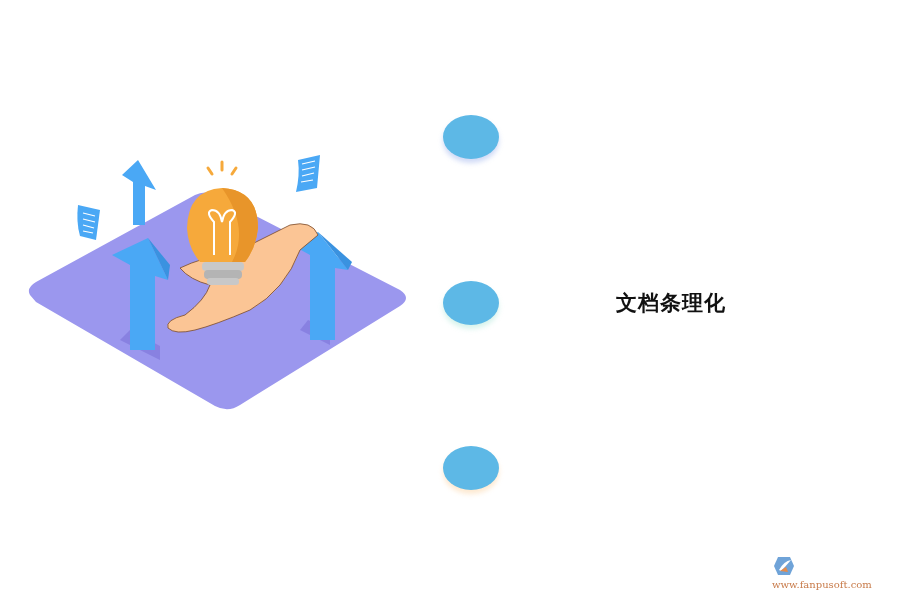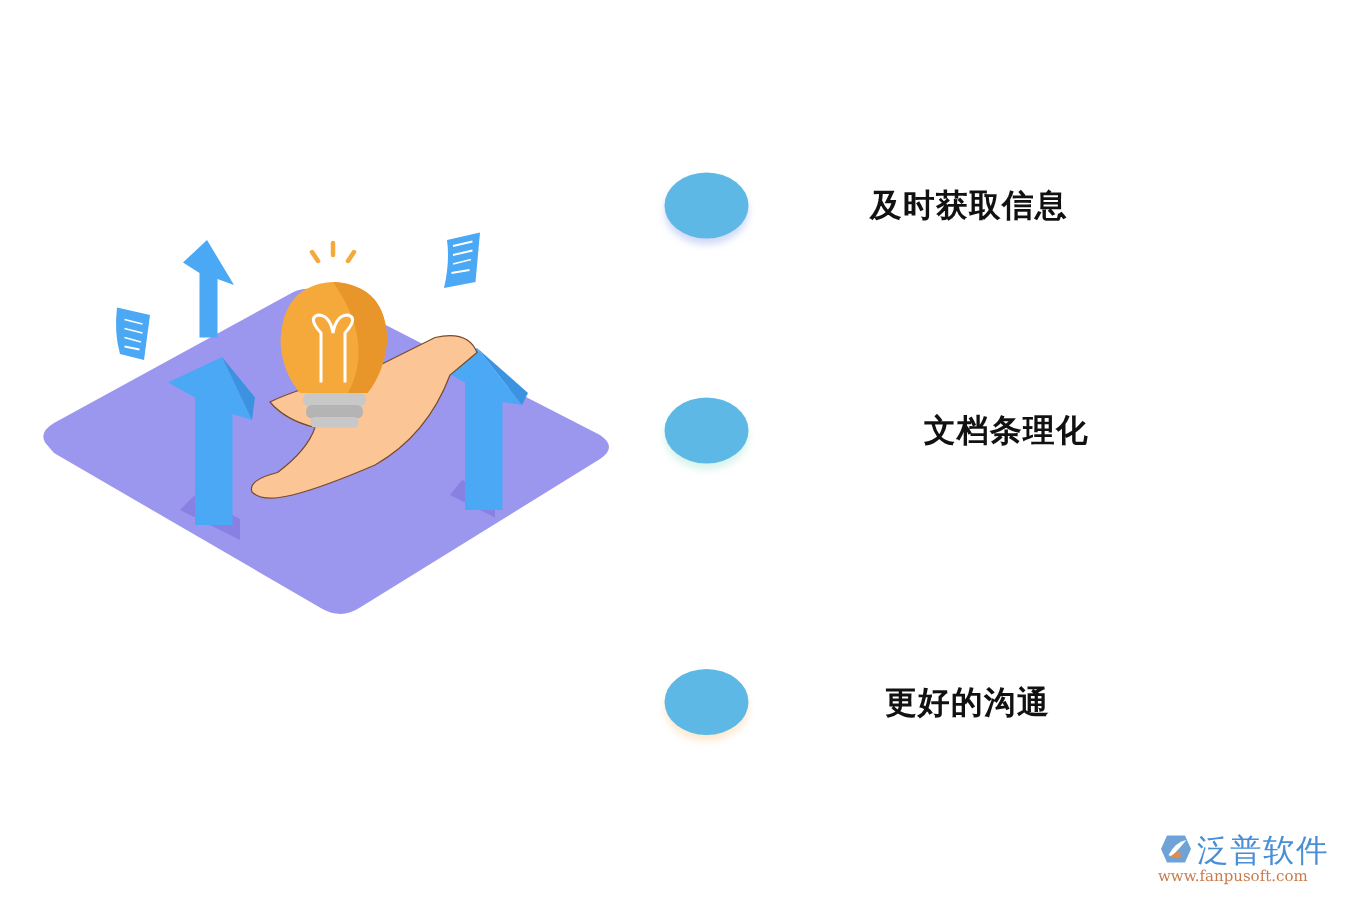--- a/index.html
+++ b/index.html
@@ -67,34 +67,31 @@
       <path d="M214 255 L214 222 Q205 212 212 210 Q220 210 222 222 Q224 210 232 210 Q239 212 230 222 L230 255"></path>
     </g>
     <rect x="202" y="262" width="42" height="9" rx="4" fill="#c8c8c8"></rect>
     <rect x="204" y="270" width="38" height="9" rx="4" fill="#b4b4b4"></rect>
     <rect x="207" y="278" width="32" height="7" rx="3" fill="#c8c8c8"></rect>
   </svg>
 </div>
 
 <div class="item" style="top:115px;">
   <div class="dot s1"></div>
-  <div class="label" style="left:137px;">及时获取信息</div>
 </div>
 
-<div class="item" style="top:265px;">
+<div class="item" style="top:281px;">
   <div class="dot s2"></div>
   <div class="label" style="left:173px;">文档条理化</div>
 </div>
 
 <div class="item" style="top:446px;">
   <div class="dot s3"></div>
-  <div class="label" style="left:147px;">更好的沟通</div>
 </div>
 
 <div class="logo">
   <svg class="logo-mark" viewBox="0 0 24 22">
     <path d="M6 2 L18 2 L22 11 L18 20 L6 20 L2 11 Z" fill="#6fa3d8"></path>
     <path d="M7 15 Q12 6 19 5 Q14 11 9 16 Z" fill="#ffffff"></path>
     <path d="M8 16 L14 12 L16 17 Z" fill="#e58a4a"></path>
   </svg>
-  <div class="logo-name">泛普软件</div>
   <div class="logo-url">www.fanpusoft.com</div>
 </div>
 
 </body></html>

